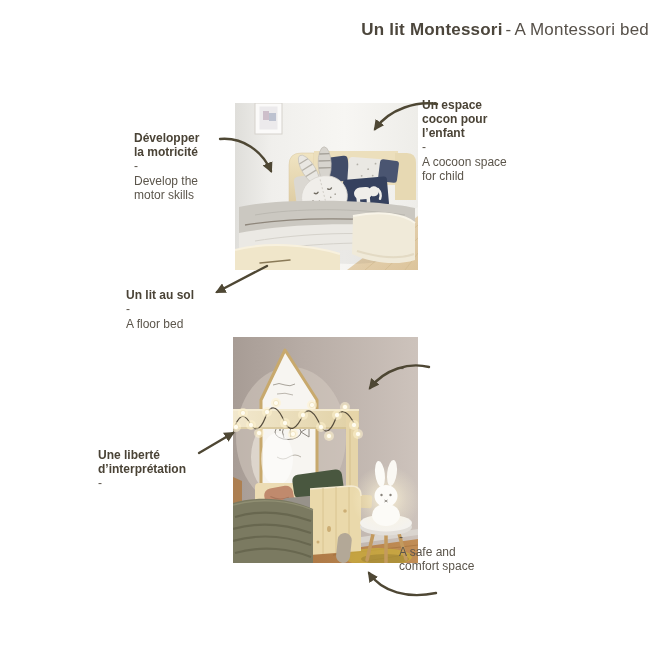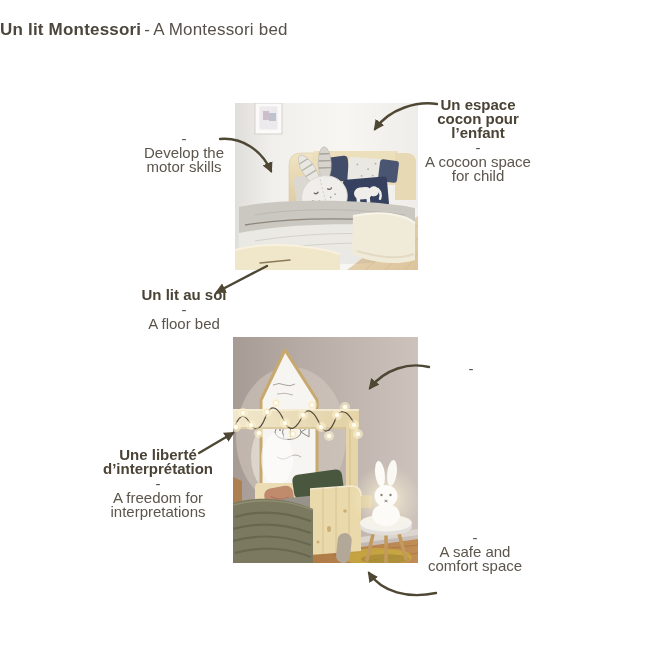--- a/index.html
+++ b/index.html
@@ -1,22 +1,22 @@
 <!DOCTYPE html>
 <html><head>
 <meta charset="utf-8">
 <style>
   html,body{margin:0;padding:0;background:#ffffff;}
   .canvas{position:relative;width:649px;height:649px;background:#ffffff;overflow:hidden;
           font-family:"Liberation Sans","DejaVu Sans",sans-serif;}
-  .title{position:absolute;top:20px;left:0;width:100%;text-align:left;
+  .title{position:absolute;top:20px;left:0;width:100%;text-align:right;
          font-size:17px;color:#57514a;letter-spacing:.2px;}
   .title .t-fr{font-weight:700;color:#4c463c;}
   .title .t-sep{margin:0 3px;}
-  .note{position:absolute;text-align:center;font-size:15px;line-height:14px;color:#5b554b;}
+  .note{position:absolute;text-align:left;font-size:12px;line-height:14px;color:#5b554b;}
   .note .fr{display:block;font-weight:700;color:#4a4336;white-space:pre-line;}
   .note .sep{display:block;line-height:13px;margin:1px 0;color:#5b554b;}
   .note .en{display:block;white-space:pre-line;}
   .n1{left:422px;top:98px;width:112px;}
   .n2{left:134px;top:131px;width:100px;}
   .n3{left:126px;top:288px;width:116px;}
   .n4{left:400px;top:361px;width:142px;}
   .n5{left:98px;top:448px;width:120px;}
   .n6{left:399px;top:530px;width:152px;}
   .photo{position:absolute;}
@@ -306,38 +306,38 @@
 
   <div class="note n1">
     <span class="fr">Un espace
 cocon pour
 l’enfant</span>
     <span class="sep">-</span>
     <span class="en">A cocoon space
 for child</span>
   </div>
   <div class="note n2">
+    <span class="fr">Développer
+la motricité</span>
     <span class="sep">-</span>
     <span class="en">Develop the
 motor skills</span>
   </div>
   <div class="note n3">
     <span class="fr">Un lit au sol</span>
     <span class="sep">-</span>
     <span class="en">A floor bed</span>
   </div>
   <div class="note n4">
     <span class="sep">-</span>
   </div>
   <div class="note n5">
     <span class="fr">Une liberté
 d’interprétation</span>
     <span class="sep">-</span>
-    <span class="en">A freedom for
-interpretations</span>
   </div>
   <div class="note n6">
     <span class="sep">-</span>
     <span class="en">A safe and
 comfort space</span>
   </div>
 
   <svg class="arrows" width="649" height="649" viewBox="0 0 649 649">
     <defs>
       <marker id="ah" viewBox="0 0 10 10" refX="8" refY="5" markerWidth="4.4" markerHeight="4.4" orient="auto">

